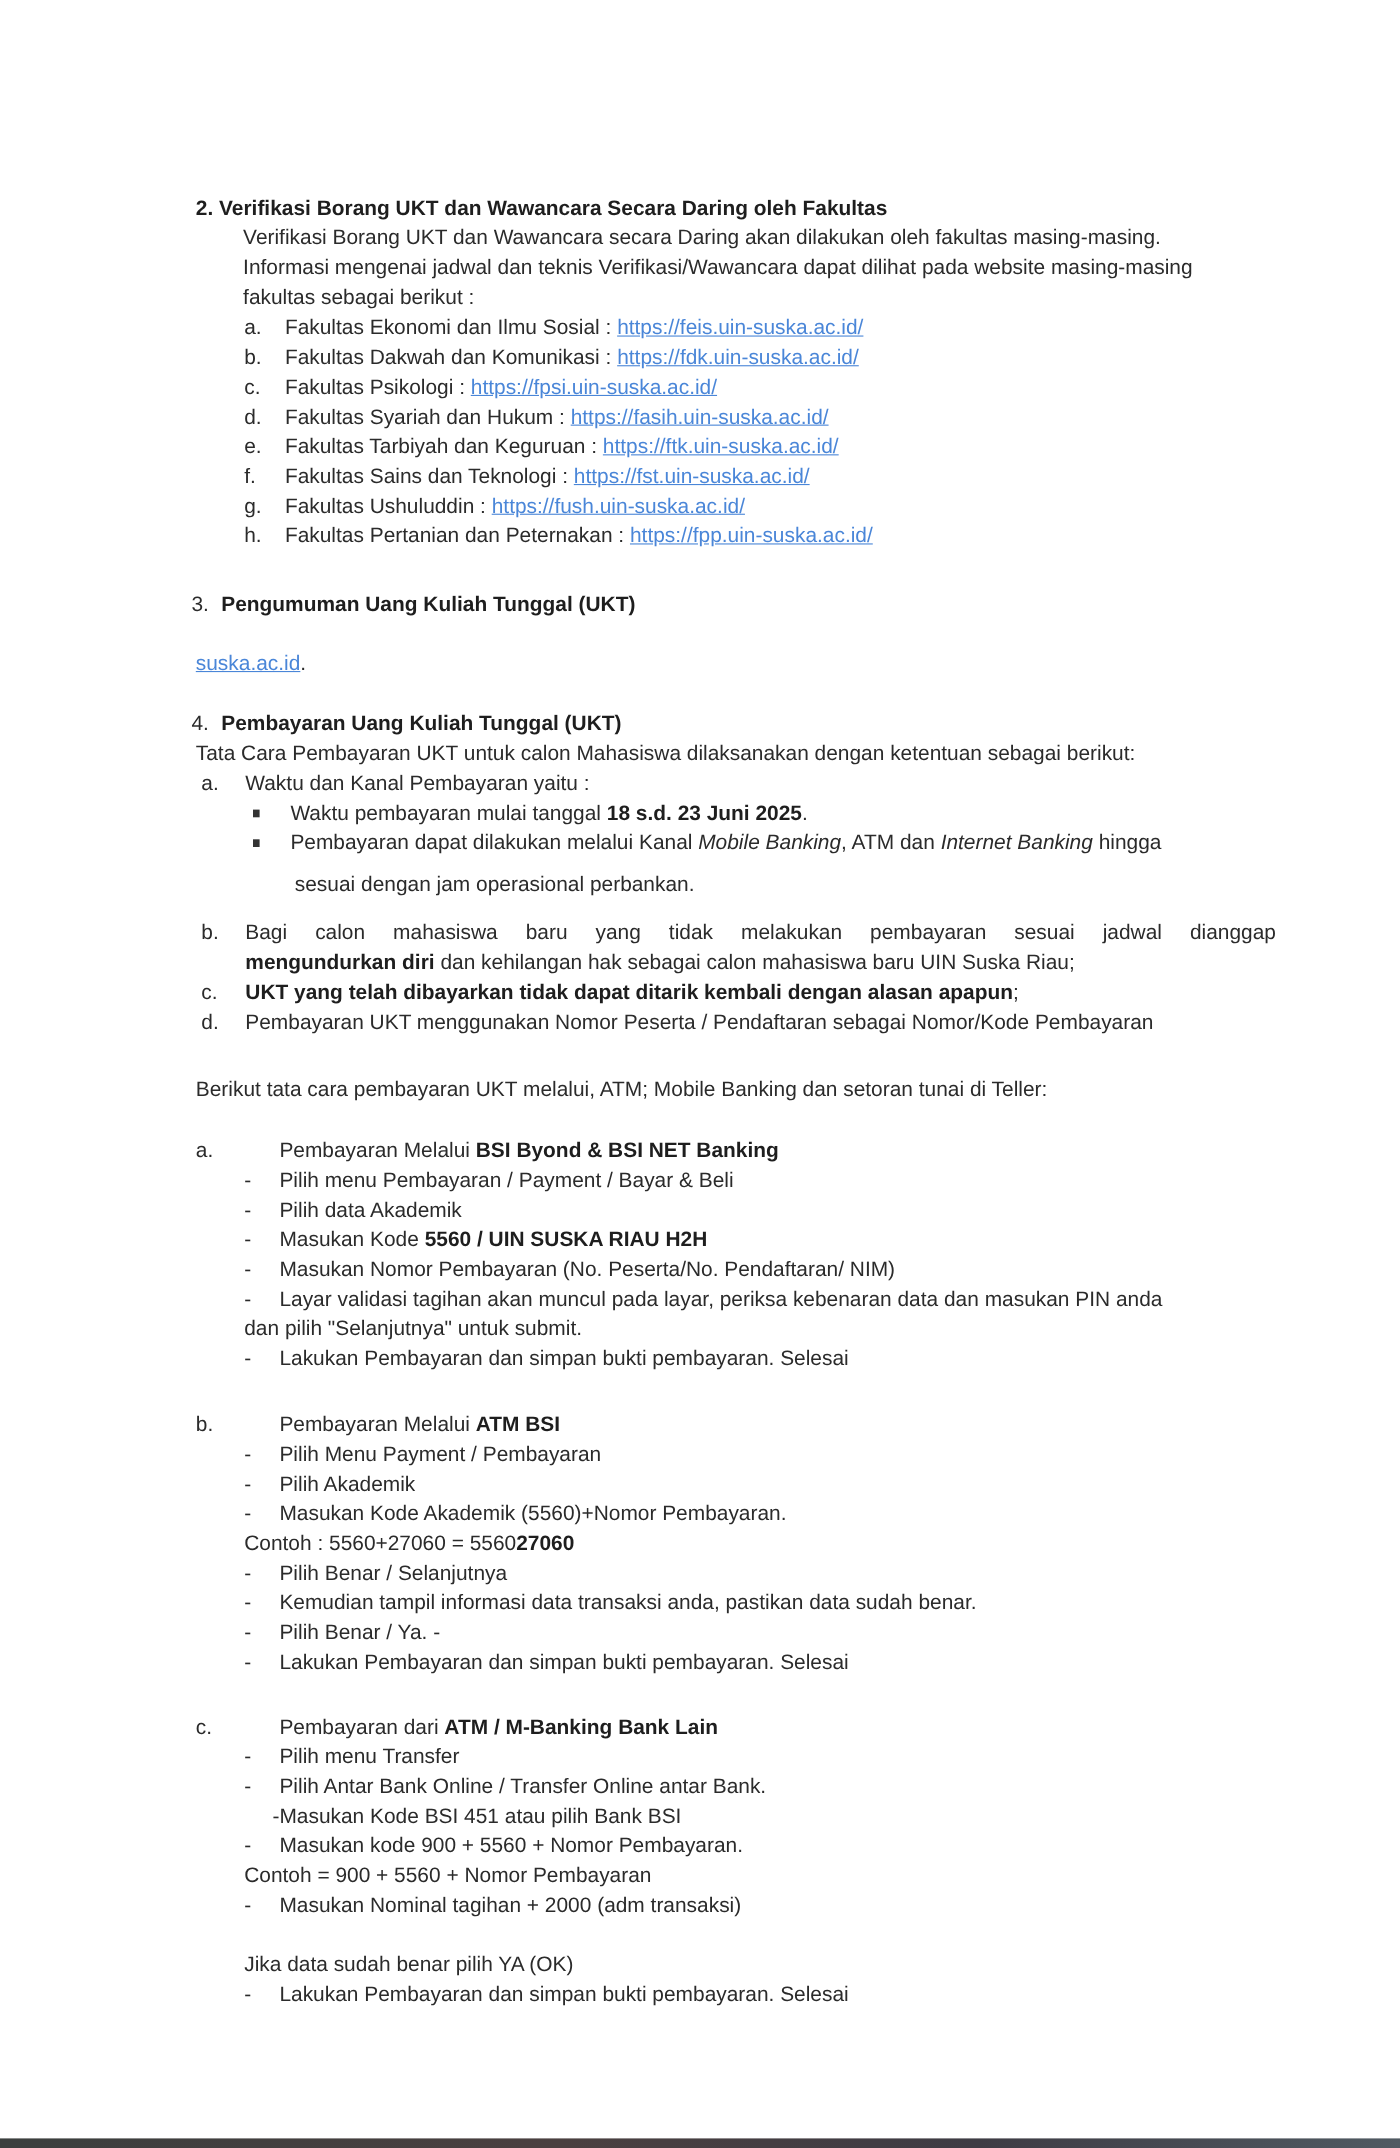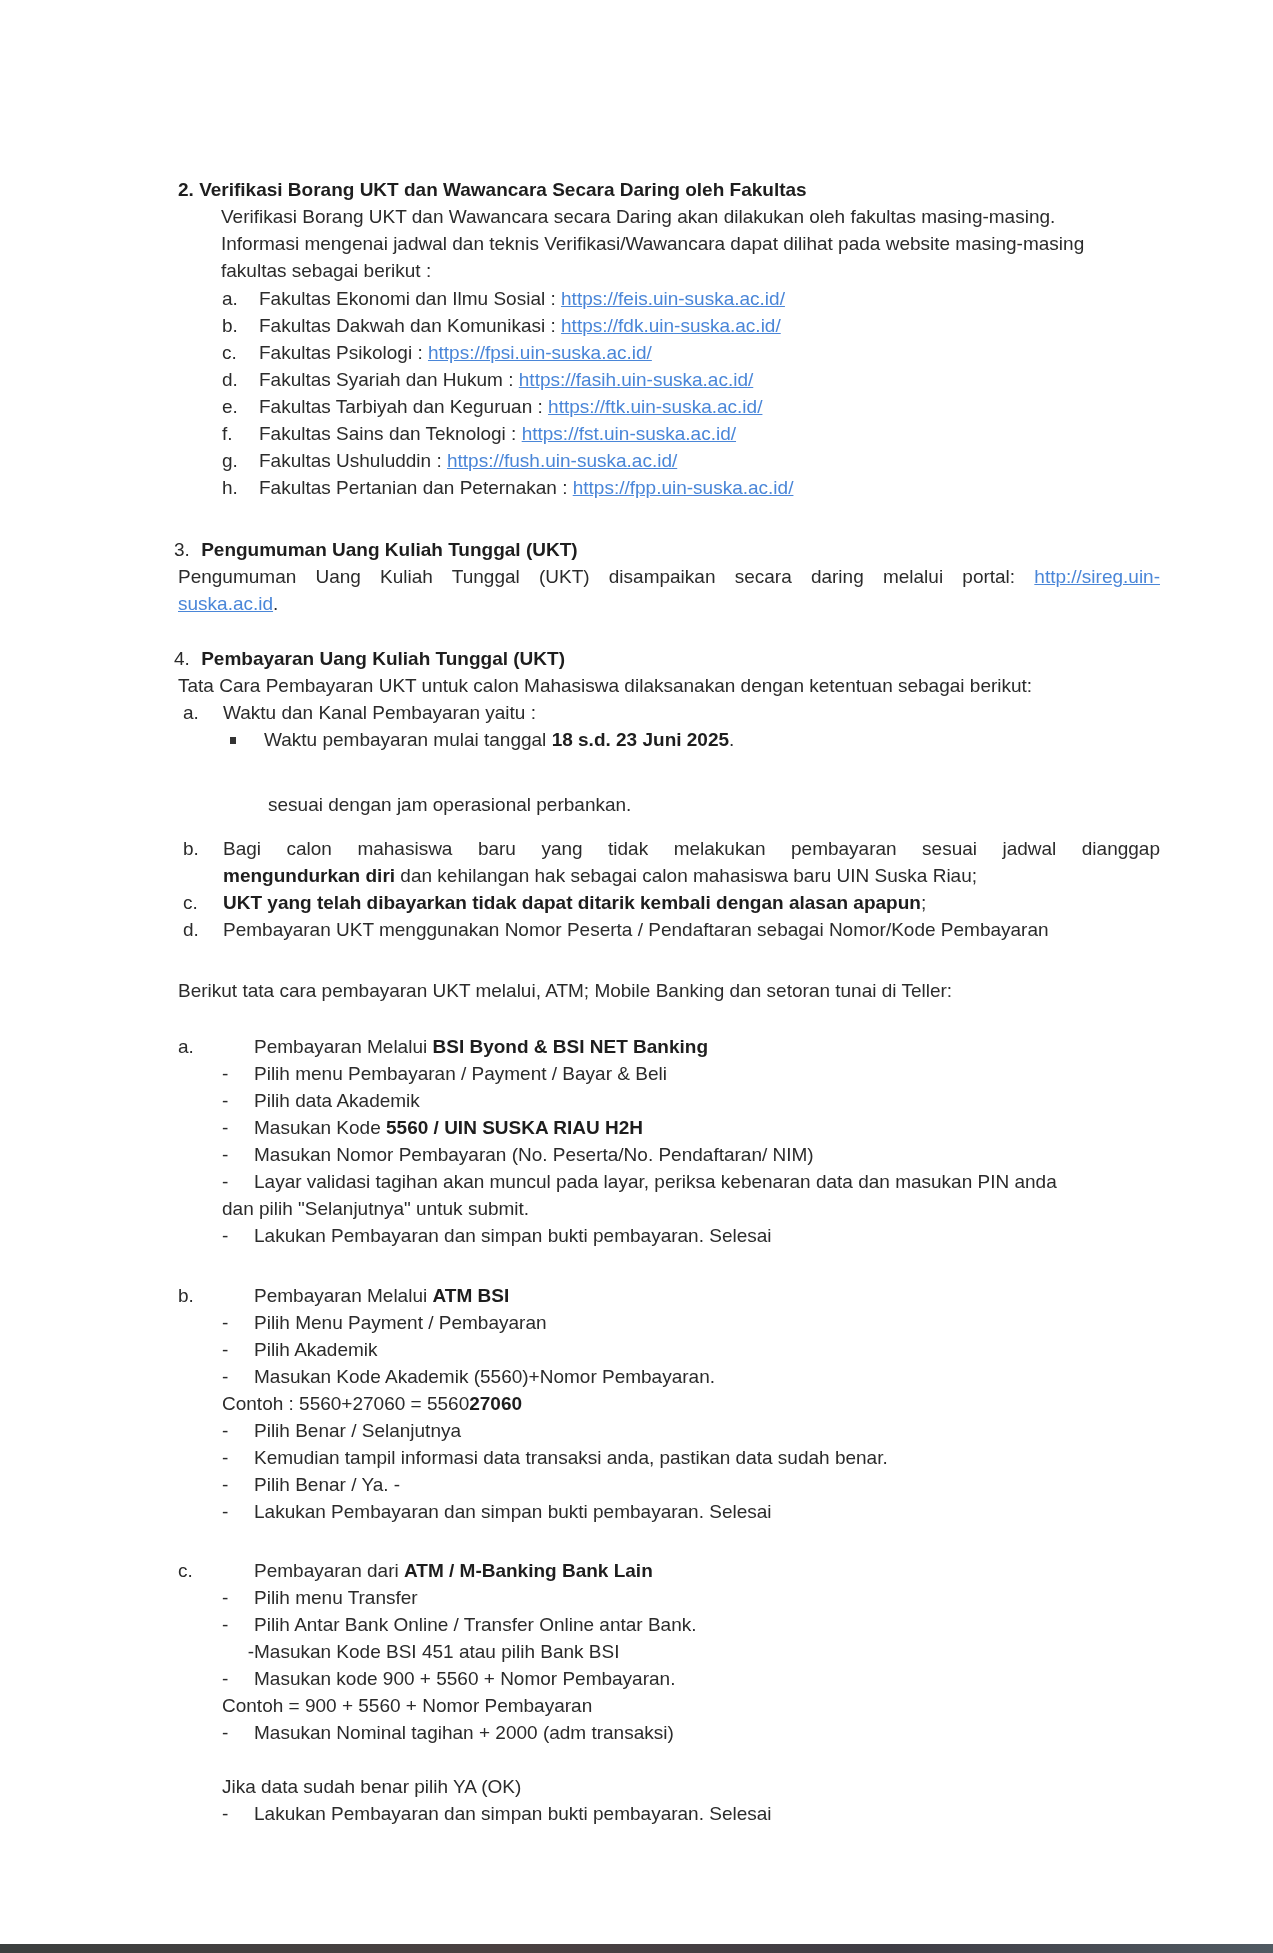--- a/index.html
+++ b/index.html
@@ -52,38 +52,37 @@
     </div>
     <div class="ln" style="left:222px; top:474px;">
       <span style="display:inline-block;width:37px;">h.</span><span>Fakultas Pertanian dan Peternakan :</span> <a class="lk">https://fpp.uin-suska.ac.id/</a>
     </div>
   </div>
 
   <div class="ln" style="left:174px; top:536px;">
     <span>3.</span>
     <span class="b" style="margin-left:6px;">Pengumuman Uang Kuliah Tunggal (UKT)</span>
   </div>
-  <div class="ln just" style="left:178px; top:563px; width:982px;">
-    <span>Pengumuman Uang Kuliah Tunggal (UKT) disampaikan secara daring melalui portal:</span>
-    <a class="lk">http://sireg.uin-</a>
-  </div>
   <div class="ln" style="left:178px; top:590px;">
     <a class="lk">suska.ac.id</a><span>.</span>
   </div>
 
   <div class="ln" style="left:174px; top:645px;">
     <span>4.</span>
     <span class="b" style="margin-left:6px;">Pembayaran Uang Kuliah Tunggal (UKT)</span>
   </div>
   <div class="ln" style="left:178px; top:672px;">Tata Cara Pembayaran UKT untuk calon Mahasiswa dilaksanakan dengan ketentuan sebagai berikut:</div>
   <div class="ln" style="left:183px; top:699px;">
     <span style="display:inline-block;width:40px;">a.</span><span>Waktu dan Kanal Pembayaran  yaitu :</span>
   </div>
   <div class="ln" style="left:230px; top:726px;">
     <span class="bullet"></span><span>Waktu pembayaran mulai tanggal </span><span class="b">18 s.d. 23 Juni 2025</span><span>.</span>
+  </div>
+  <div class="ln" style="left:230px; top:753px;">
+    <span class="bullet"></span><span>Pembayaran dapat dilakukan melalui Kanal </span><span class="i">Mobile Banking</span><span>, ATM dan </span><span class="i">Internet Banking</span><span> hingga</span>
   </div>
   <div class="ln" style="left:268px; top:791px;">sesuai dengan jam operasional perbankan.</div>
 
   <div class="ln" style="left:183px; top:835px;">
     <span style="display:inline-block;width:40px;">b.</span>
   </div>
   <div class="ln just" style="left:223px; top:835px; width:937px;">Bagi calon mahasiswa baru yang tidak melakukan pembayaran sesuai jadwal dianggap</div>
   <div class="ln" style="left:223px; top:862px;">
     <span class="b">mengundurkan diri</span><span> dan kehilangan hak sebagai calon mahasiswa baru UIN Suska Riau;</span>
   </div>

